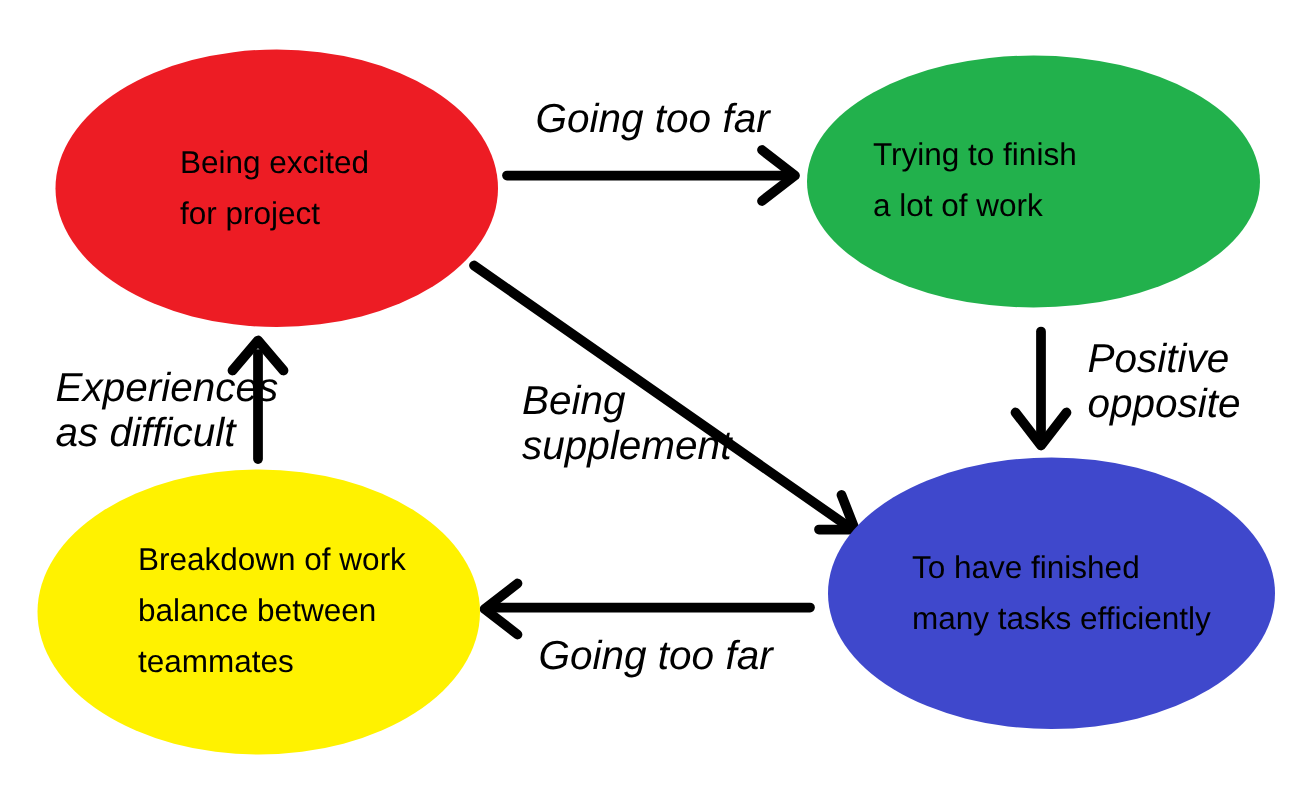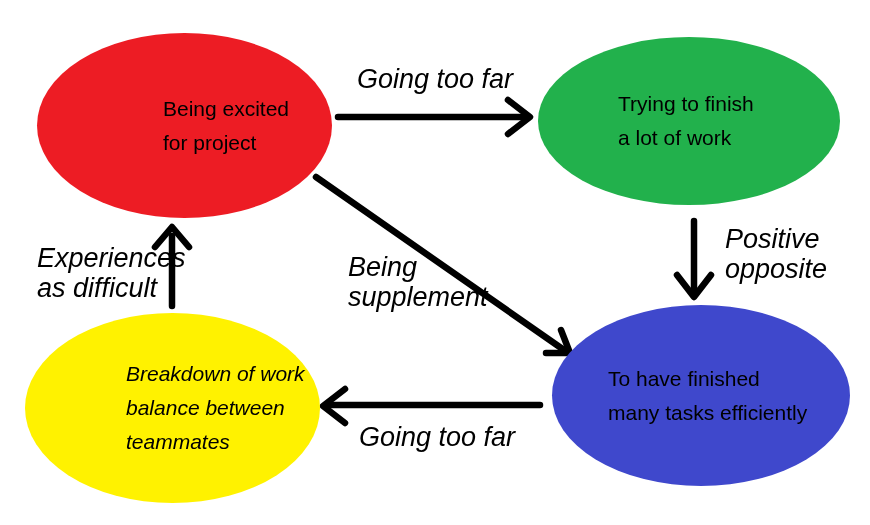--- a/index.html
+++ b/index.html
@@ -29,26 +29,26 @@
     align-items: center;
     box-sizing: border-box;
   }
   .node-label {
     color: #000000;
     font-size: 21px;
     line-height: 34px;
     white-space: pre-line;
     text-align: left;
   }
-  .node-excited        { left: 37px;  top: 33px;  width: 295px; height: 185px; justify-content: center; }
+  .node-excited        { left: 37px;  top: 33px;  width: 295px; height: 185px; }
   .node-excited .node-label        { margin-left: 83px; }
   .node-finish-work    { left: 538px; top: 37px;  width: 302px; height: 168px; }
-  .node-finish-work .node-label    { margin-left: 80px; }
+  .node-finish-work .node-label    { margin-left: 44px; }
   .node-breakdown      { left: 25px;  top: 313px; width: 295px; height: 190px; }
-  .node-breakdown .node-label      { margin-left: 101px; font-style: italic; }
+  .node-breakdown .node-label      { margin-left: 67px; }
   .node-finished-tasks { left: 552px; top: 305px; width: 298px; height: 181px; align-items: center; }
   .node-finished-tasks .node-label { margin-left: 56px; }
   .edge-label {
     position: absolute;
     color: #000000;
     font-style: italic;
     font-size: 27px;
     line-height: 30px;
     white-space: pre-line;
   }

